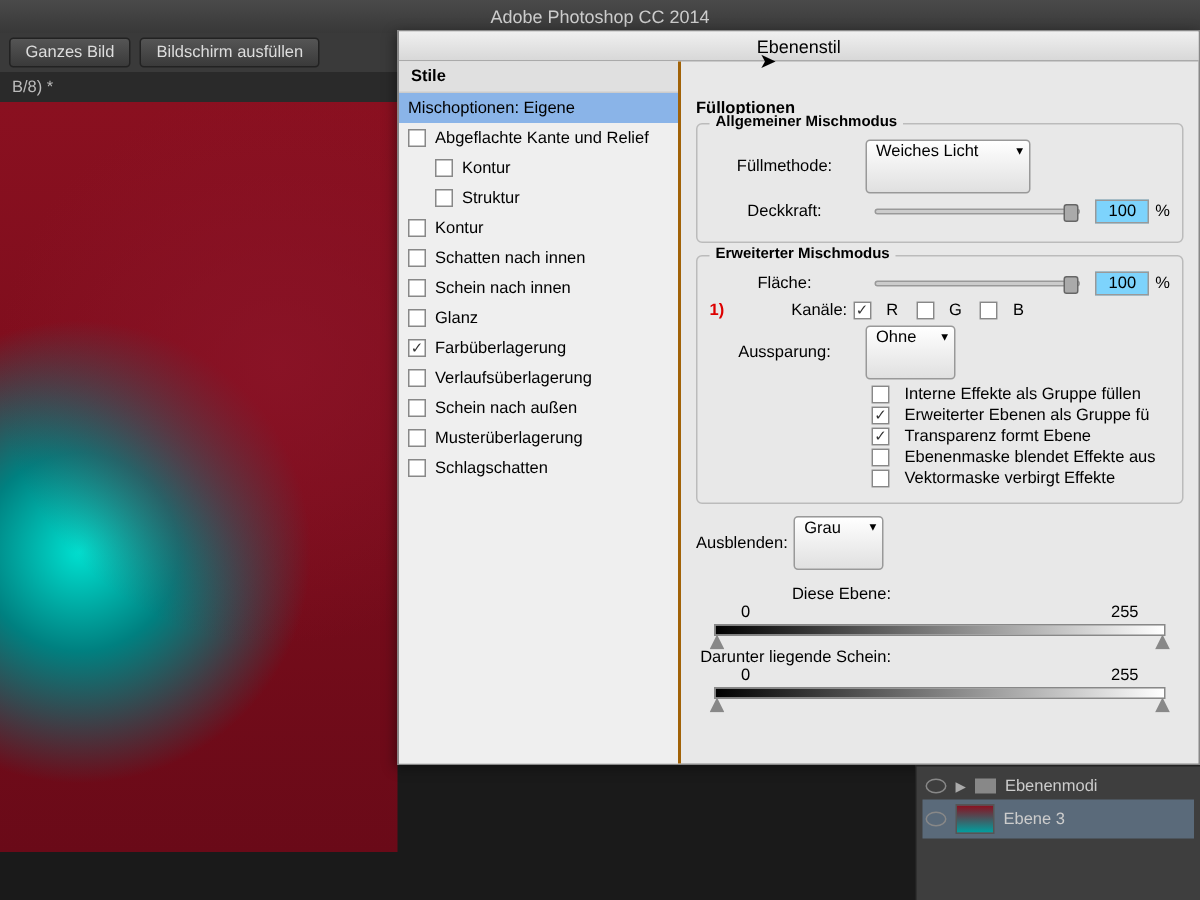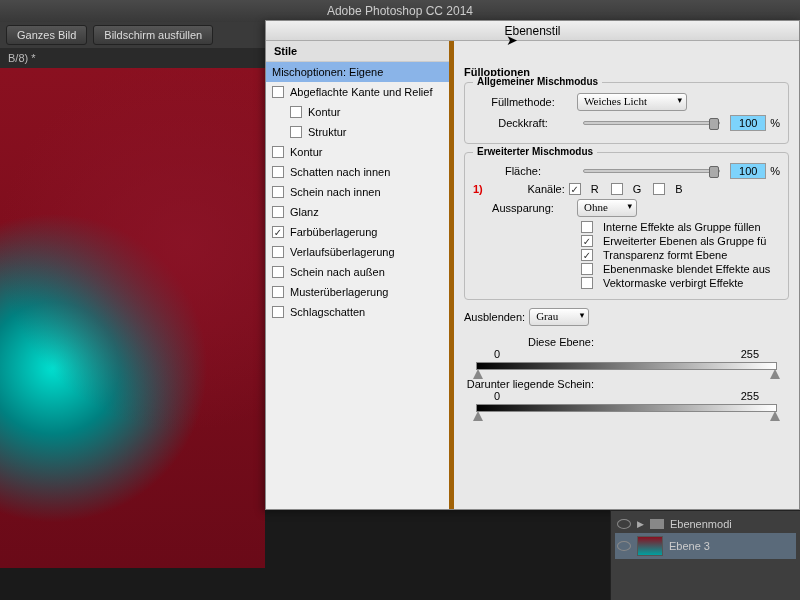--- a/index.html
+++ b/index.html
@@ -12,39 +12,39 @@
 
 .doc-tab { height: 20px; background: #2a2a2a; color: #bbb; padding: 2px 8px; display: flex; align-items: center; font-size: 11px; }
 
 .canvas-area { position: absolute; top: 68px; left: 0; width: 265px; height: 500px; background: radial-gradient(circle at 20% 60%, #00e0d0 0%, #008080 18%, transparent 42%), linear-gradient(#8a1020, #6a0a18); }
 .canvas-area::before { content:""; position:absolute; inset:0; background: radial-gradient(circle at 70% 35%, rgba(140,20,40,.8), transparent 50%); }
 
 .dialog { position: absolute; top: 20px; left: 265px; width: 535px; height: 490px; background: #e8e8e8; border: 1px solid #888; box-shadow: -2px 2px 8px rgba(0,0,0,.4); }
 .dialog-title { height: 20px; background: linear-gradient(#f0f0f0,#d8d8d8); text-align: center; padding-top: 3px; font-size: 12px; border-bottom: 1px solid #aaa; }
 
 .dialog-body { display: flex; height: 468px; }
-.styles-col { width: 188px; border-right: 5px solid #a16207; background: #efefef; }
+.styles-col { width: 188px; border-right: 2px solid #a16207; background: #efefef; }
 .styles-header { padding: 4px 8px; font-weight: bold; background: #e0e0e0; border-bottom: 1px solid #ccc; }
 .style-item { display: flex; align-items: center; padding: 4px 6px; cursor: pointer; }
 .style-item.selected { background: #8ab4e8; }
 .style-item.sub { padding-left: 24px; }
 .chk { width: 12px; height: 12px; border: 1px solid #888; background: #fff; margin-right: 6px; display: inline-flex; align-items: center; justify-content: center; font-size: 10px; }
 .chk.on::after { content: "✓"; color: #333; }
 
 .opts-col { flex: 1; padding: 23px 10px; overflow: hidden; }
 .section-title { font-weight: bold; margin: 2px 0 4px; }
 .fieldset { border: 1px solid #bbb; border-radius: 4px; padding: 6px 8px 8px; margin-bottom: 8px; position: relative; }
 .fieldset-label { position: absolute; top: -7px; left: 8px; background: #e8e8e8; padding: 0 4px; font-weight: bold; font-size: 10px; }
 .row { display: flex; align-items: center; margin: 4px 0; gap: 4px; }
 .row-label { width: 100px; text-align: center; }
 .row-label-sm { width: 74px; text-align: right; }
 .slider { flex: 1; height: 4px; background: #ccc; border: 1px solid #999; border-radius: 2px; position: relative; margin: 0 6px; }
 .slider .thumb { position: absolute; right: 0; top: -4px; width: 10px; height: 12px; background: #aaa; border: 1px solid #666; border-radius: 2px; }
 .numbox { width: 36px; height: 16px; border: 1px solid #999; background: #7dd3fc; text-align: center; font-size: 11px; }
-.dd { height: 18px; border: 1px solid #999; background: linear-gradient(#fff,#e0e0e0); padding: 1px 16px 1px 6px; border-radius: 3px; position: relative; cursor: pointer; display: inline-block; min-width: 60px; font-family: Liberation Serif, serif; }
+.dd { height: 36px; border: 1px solid #999; background: linear-gradient(#fff,#e0e0e0); padding: 1px 16px 1px 6px; border-radius: 3px; position: relative; cursor: pointer; display: inline-block; min-width: 60px; }
 .dd::after { content:"▾"; position:absolute; right:4px; top:1px; font-size:9px; }
 .inline-chk { display: flex; align-items: center; gap: 4px; margin-right: 8px; }
 .marker { color: #d00; font-weight: bold; margin-right: 4px; }
 .check-list .row { margin: 2px 0; }
 
 .blend-label { display:inline-block; width:130px; text-align:right; margin-top:6px;}
 .gradient-bar { height: 8px; background: linear-gradient(to right,#000,#fff); border:1px solid #888; margin: 2px 12px; position:relative;}
 .gradient-bar .stop { position:absolute; top:6px; width:10px; height:10px; background:#888; clip-path: polygon(50% 0,100% 100%,0 100%); }
 .gradient-bar .stop.left{ left:-4px;} .gradient-bar .stop.right{ right:-4px;}
 .nums { display:flex; justify-content:space-between; padding:0 30px; font-size:10px; }

